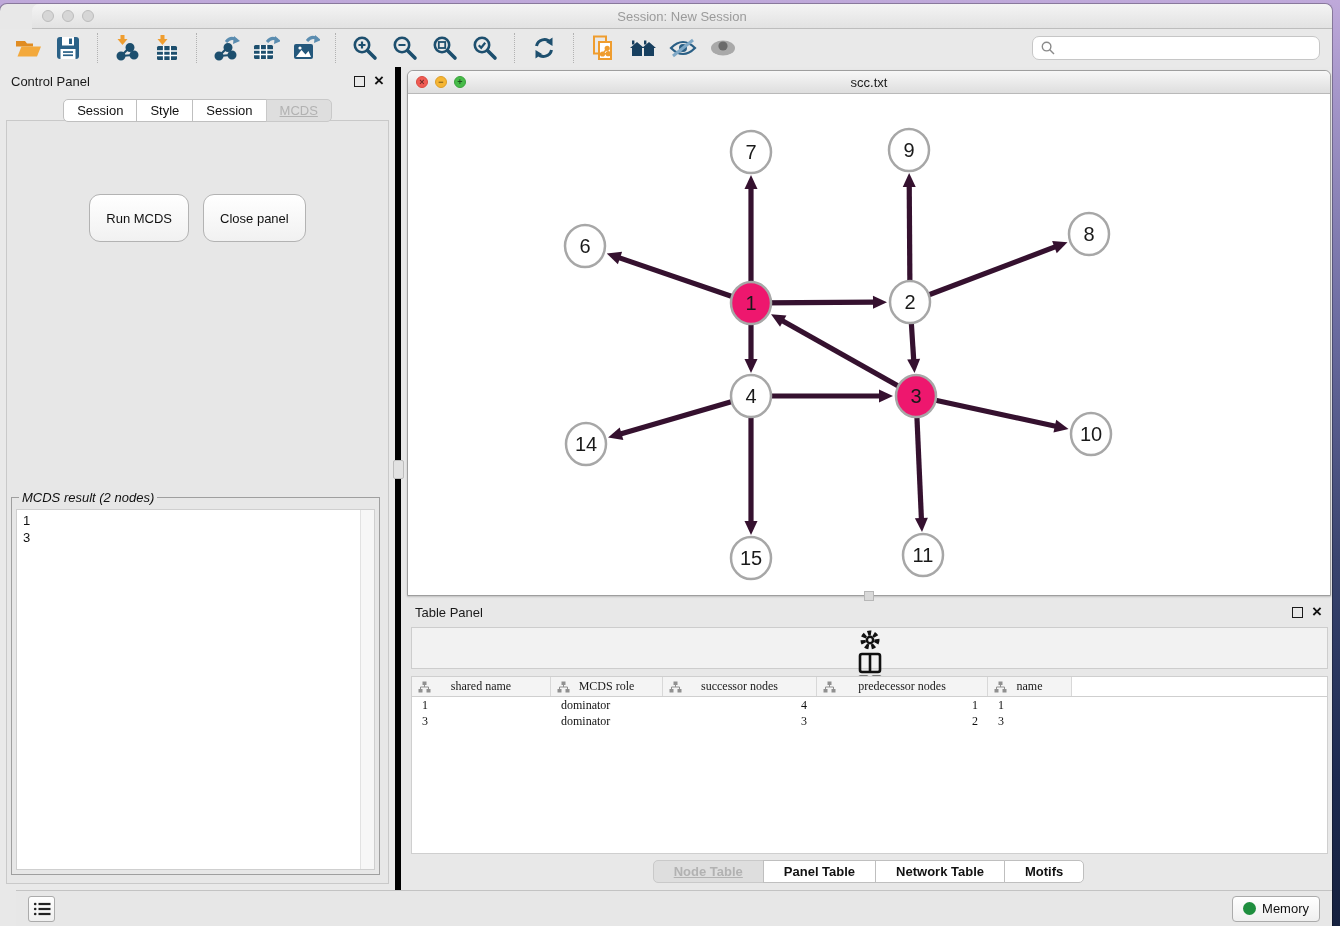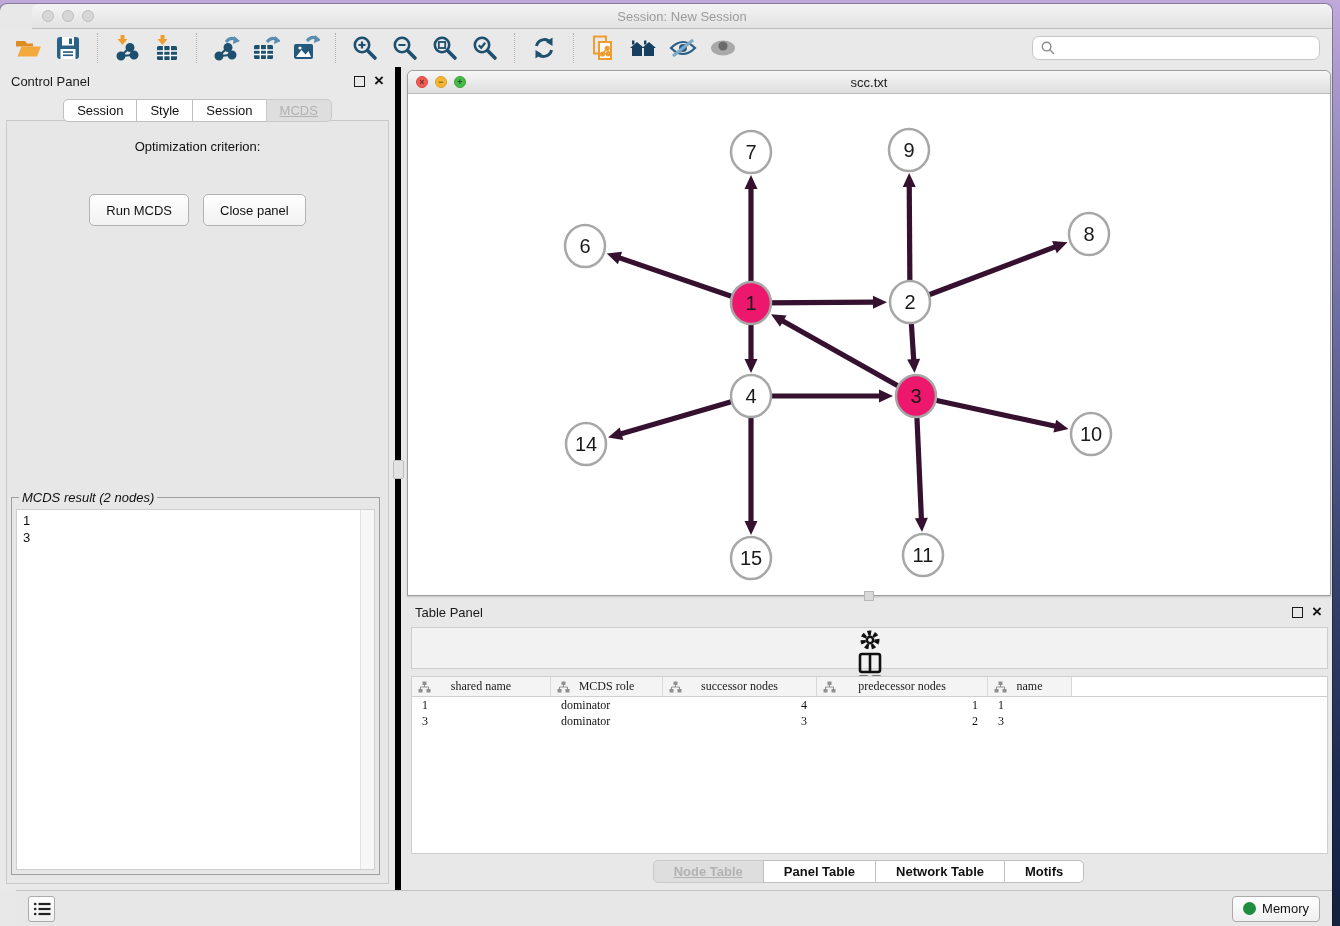--- a/index.html
+++ b/index.html
@@ -44,22 +44,22 @@
   .tab:last-child{border-radius:0 5px 5px 0;}
   .tab.active{background:#dedede;color:#b2b2b2;border-color:#c9c9c9;text-decoration:underline;}
   .cp-body{position:absolute;top:53px;left:6px;right:6px;bottom:6px;border:1px solid #c9c9c9;background:#e7e7e7;}
   .opt-label{position:absolute;top:18px;left:0;right:0;text-align:center;font-size:13px;color:#111;}
   .combo{position:absolute;top:40px;left:39px;right:40px;height:22px;background:#fff;border:1px solid #b3b3b3;border-radius:4px;
          display:flex;align-items:center;font-size:13px;padding-left:11px;box-sizing:border-box;color:#111;}
   .combo-arrows{margin-left:auto;margin-right:7px;display:flex;flex-direction:column;gap:2px;}
   .arr-up{width:0;height:0;border-left:4px solid transparent;border-right:4px solid transparent;border-bottom:5px solid #555;}
   .arr-dn{width:0;height:0;border-left:4px solid transparent;border-right:4px solid transparent;border-top:5px solid #555;}
   .cp-buttons{position:absolute;top:73px;left:0;right:0;display:flex;justify-content:center;gap:14px;}
-  .btn{height:22px;background:linear-gradient(#fff,#f1f1f1);border:1px solid #b3b3b3;border-radius:5px;
-       font-size:13px;color:#111;display:flex;align-items:center;padding:4px 16px;}
+  .btn{height:22px;background:linear-gradient(#fff,#f1f1f1);border:1px solid #b3b3b3;border-radius:11px;
+       font-size:13px;color:#111;display:flex;align-items:center;padding:12px 16px;}
   .groupbox{position:absolute;left:4px;right:8px;top:376px;bottom:8px;border:1px solid #9f9f9f;}
   .legend{position:absolute;top:-8px;left:7px;background:#e7e7e7;padding:0 3px;font-size:13px;color:#111;font-style:italic;}
   .result-area{position:absolute;top:11px;left:4px;right:4px;bottom:4px;background:#fff;border:1px solid #cfcfcf;}
   .result-text{font-size:13px;line-height:17px;padding:2px 6px;white-space:pre;color:#111;}
   .result-scroll{position:absolute;top:0;right:0;bottom:0;width:13px;background:#f7f7f7;border-left:1px solid #e2e2e2;}
   .v-grip{position:absolute;left:393px;top:393px;width:9px;height:17px;background:#e2e2e2;border:1px solid #bdbdbd;border-radius:2px;z-index:3;}
 
   
   .right-area{flex:1;position:relative;background:#e8e8e8;}
   .network-window{position:absolute;left:6px;top:3px;right:1px;height:526px;border:1px solid #9e9e9e;
@@ -296,21 +296,20 @@
           <span class="close-ic">×</span>
         </span>
       </div>
       <div class="cp-tabs tabs-row" id="control-tabs">
           <div class="tab">Session</div>
           <div class="tab">Style</div>
           <div class="tab">Session</div>
           <div class="tab active">MCDS</div>
         </div>
       <div class="cp-body">
-        <div class="opt-label">Optimization criterion:</div>
         <div class="cp-buttons">
           <div class="btn">Run MCDS</div>
           <div class="btn">Close panel</div>
         </div>
         <div class="groupbox">
           <span class="legend">MCDS result (2 nodes)</span>
           <div class="result-area">
             <div class="result-text">1
 3</div>
             <div class="result-scroll"></div>

